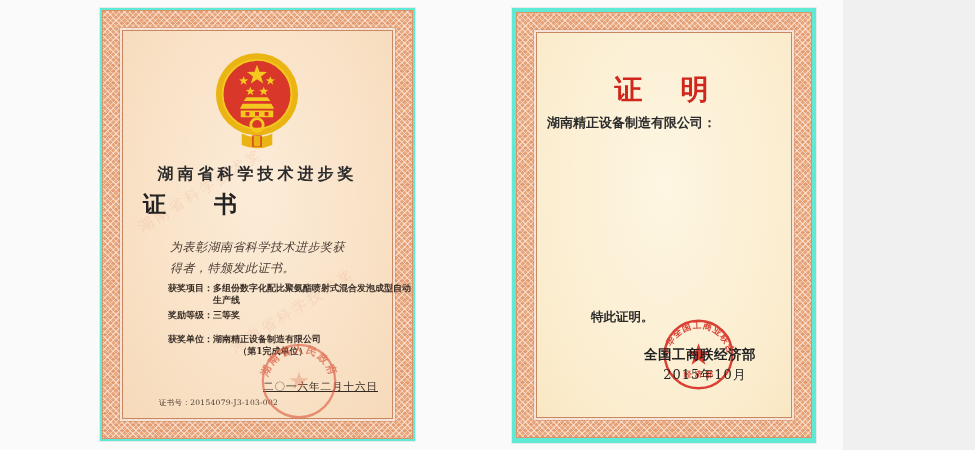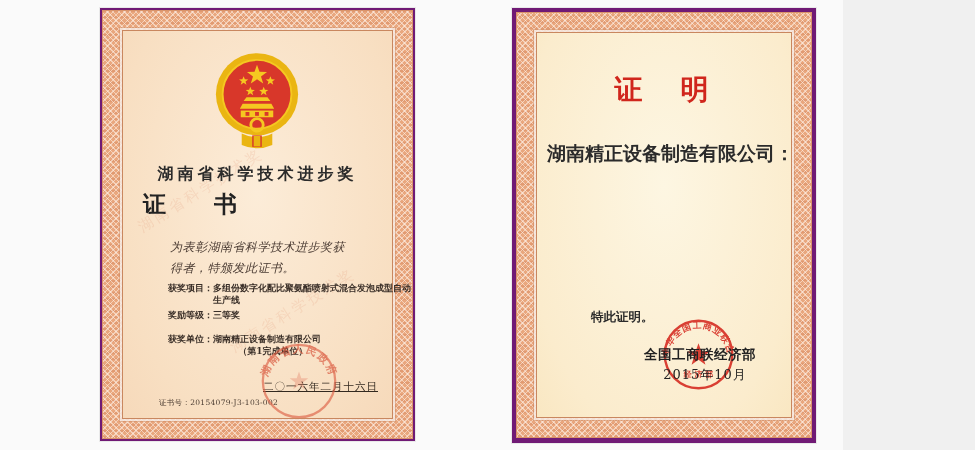--- a/index.html
+++ b/index.html
@@ -4,21 +4,21 @@
 <style>
   html,body{margin:0;padding:0;}
   body{
     width:975px;height:450px;position:relative;overflow:hidden;
     background:#f0f0f0;
     font-family:"DejaVu Serif","Liberation Serif",serif;
   }
   .bg-panel{position:absolute;top:0;left:0;width:843px;height:450px;background:#fafafa;}
 
   
-  .scan{position:absolute;background:#701a75;box-shadow:0 0 0 1px #e9e9e9;}
+  .scan{position:absolute;background:#5eead4;box-shadow:0 0 0 1px #e9e9e9;}
   #left-scan{left:100px;top:8px;width:315px;height:433px;}
   #right-scan{left:512px;top:8px;width:304px;height:435px;}
 
   
   .frame{
     position:absolute;
     background-color:#e9a77e;
     background-image:
       repeating-linear-gradient(45deg, rgba(255,243,234,.55) 0 1px, transparent 1px 4px),
       repeating-linear-gradient(-45deg, rgba(255,243,234,.55) 0 1px, transparent 1px 4px),
@@ -53,21 +53,21 @@
   #field-winner{top:302px;}
   #winner-note{position:absolute;left:70px;top:314px;width:160px;text-align:center;
     font-size:9px;font-weight:bold;color:#3a2f28;}
   #award-date{position:absolute;left:140px;top:349px;font-size:10.5px;color:#33291f;letter-spacing:1px;white-space:nowrap;text-decoration:underline;}
   #award-certno{position:absolute;left:36px;top:367px;font-size:7.5px;color:#4a3b30;letter-spacing:.3px;white-space:nowrap;}
   #gov-seal{position:absolute;left:136px;top:310px;width:80px;height:80px;opacity:.8;}
 
   
   #proof-title{position:absolute;left:0;top:38px;width:100%;text-align:center;
     font-size:28px;font-weight:bold;color:#d0261c;letter-spacing:5px;white-space:nowrap;}
-  #proof-salutation{position:absolute;left:10px;top:108px;font-size:19px;font-weight:bold;color:#2b2b2b;white-space:nowrap;}
+  #proof-salutation{position:absolute;left:10px;top:81px;font-size:13px;font-weight:bold;color:#2b2b2b;white-space:nowrap;}
   #proof-body{position:absolute;left:29px;top:116px;width:209px;
     font-size:11.5px;line-height:19.6px;font-weight:bold;color:#2b2b2b;
     text-indent:2em;text-align:justify;}
   #proof-closing{position:absolute;left:29px;top:276px;font-size:12.5px;font-weight:bold;color:#2b2b2b;text-indent:2em;}
   #proof-signer{position:absolute;left:102px;top:313px;width:122px;text-align:center;
     font-size:13.5px;font-weight:bold;color:#222;letter-spacing:.5px;white-space:nowrap;}
   #proof-date{position:absolute;left:118px;top:333px;width:100px;text-align:center;
     font-size:13px;font-weight:normal;color:#222;letter-spacing:1px;white-space:nowrap;}
   #acfic-seal{position:absolute;left:124px;top:284px;width:75px;height:75px;opacity:.88;}
 </style>

